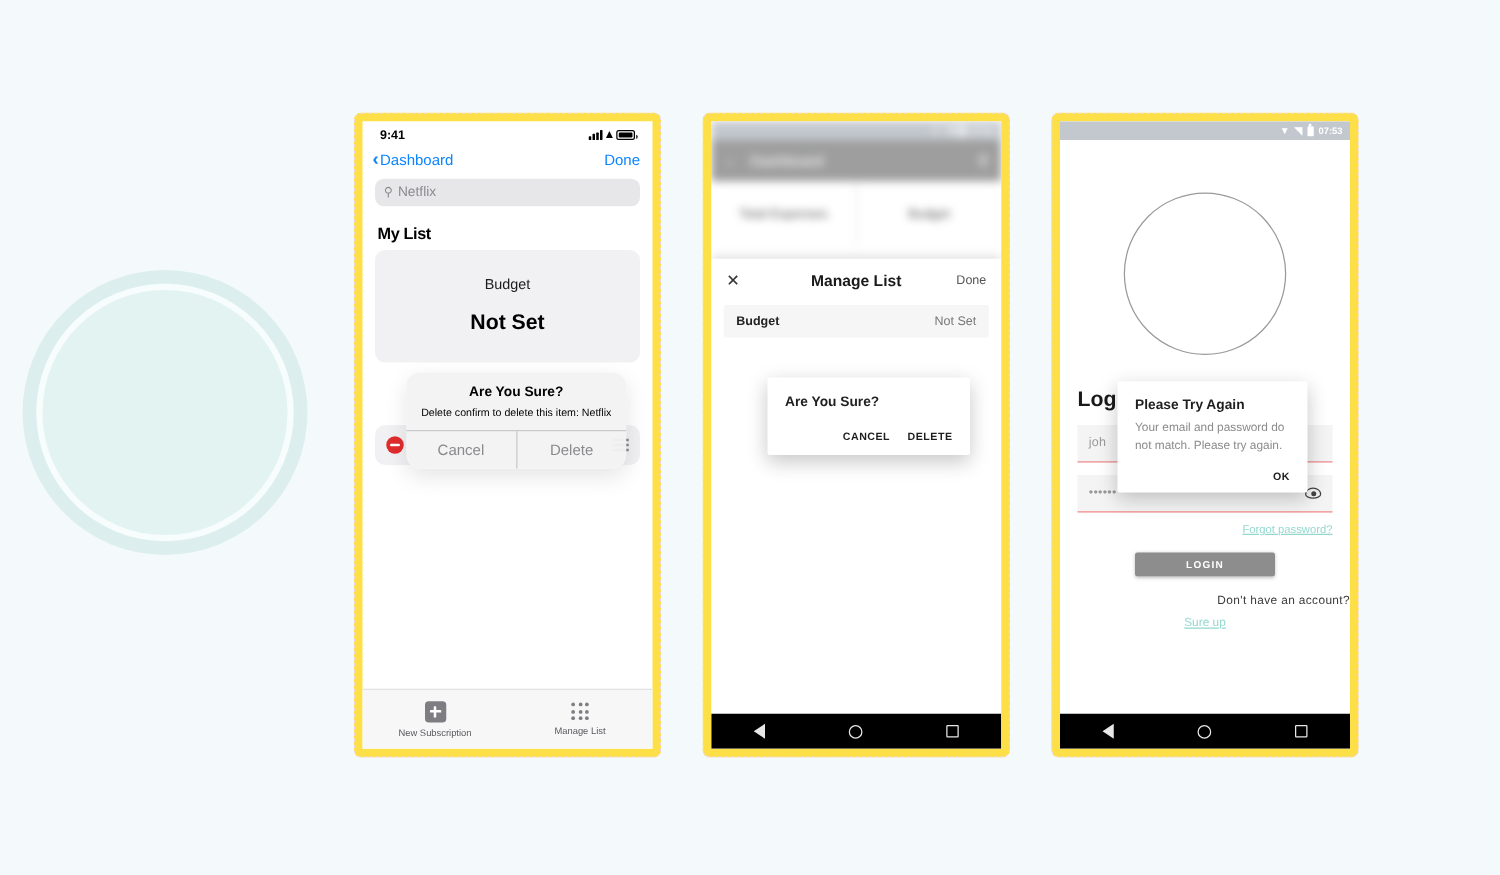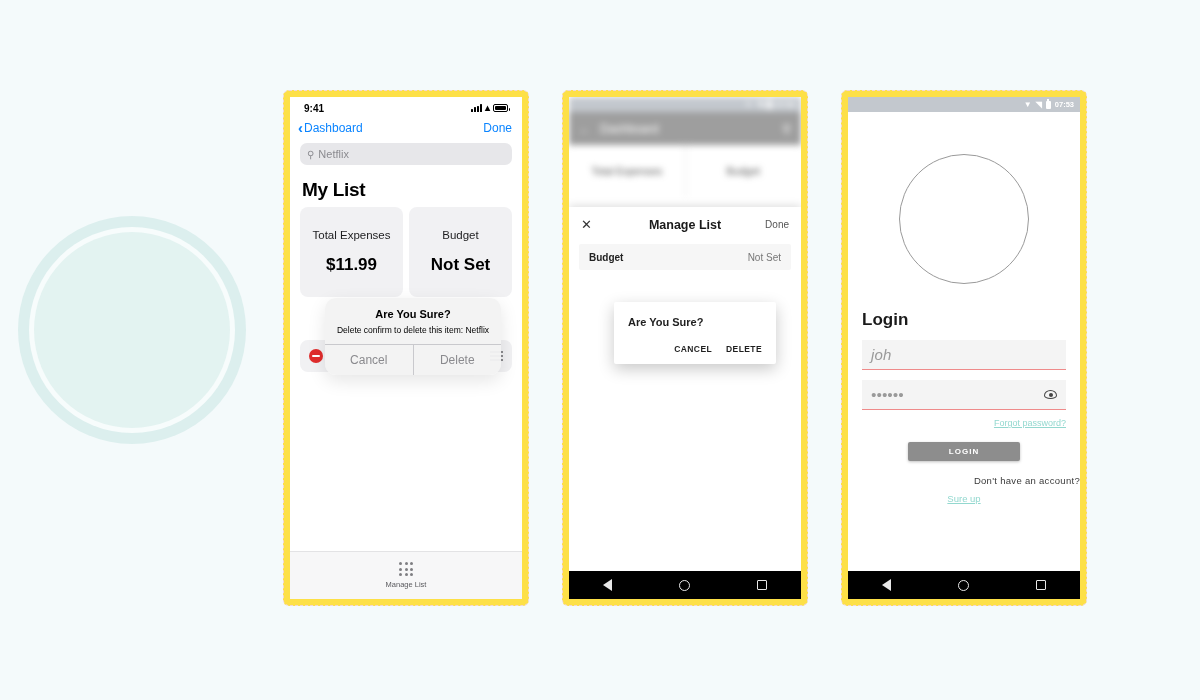--- a/index.html
+++ b/index.html
@@ -75,21 +75,21 @@
   .ios-back .chev { font-size: 15px; line-height: 12px; margin-right: 1px; font-weight: 600; }
   .ios-done { color: #0a84ff; font-size: 12px; cursor: pointer; }
 
   .ios-search {
     margin: 2px 10px 0; height: 22px; border-radius: 7px;
     background: #e7e7ea; display: flex; align-items: center;
     padding: 0 7px; gap: 4px; color: #8b8b90; font-size: 11px;
   }
   .ios-search .mag { font-size: 10px; }
 
-  .ios-title { margin: 14px 0 6px 12px; font-size: 19px; font-weight: bold; letter-spacing: -.3px; }
+  .ios-title { margin: 14px 0 6px 12px; font-size: 13px; font-weight: bold; letter-spacing: -.3px; }
 
   .ios-cards { display: flex; gap: 6px; padding: 0 10px; }
   .ios-card {
     flex: 1; background: #f1f1f3; border-radius: 8px;
     height: 90px; display: flex; flex-direction: column;
     align-items: center; justify-content: center; gap: 14px;
   }
   .ios-card .lbl { font-size: 11.5px; color: #1c1c1e; }
   .ios-card .val { font-size: 17px; font-weight: bold; color: #000; }
 
@@ -220,21 +220,21 @@
   .logo-circle {
     width: 130px; height: 130px; border-radius: 50%;
     border: 1px solid #9a9a9a; margin: 42px auto 0;
   }
   .login-title { margin: 26px 0 0 14px; font-size: 17px; font-weight: bold; color: #1a1a1a; }
   .field {
     margin: 10px 14px 0; height: 30px; background: #f4f4f4;
     border-bottom: 1.4px solid #ef8b8b; display: flex; align-items: center;
     justify-content: space-between; padding: 0 9px;
   }
-  .field .txt { font-size: 15px; color: #9a9a9a; letter-spacing: .2px; font-style: italic; }
+  .field .txt { font-size: 10px; color: #9a9a9a; letter-spacing: .2px; }
   .eye {
     width: 13px; height: 9px; border: 1.3px solid #444; border-radius: 50% 50% 50% 50%/ 60% 60% 40% 40%;
     position: relative; cursor: pointer;
   }
   .eye::after { content:""; position:absolute; left:4px; top:2px; width:4px; height:4px;
                 border-radius:50%; background:#444; }
   .forgot { text-align: right; margin: 8px 14px 0; font-size: 9px;
             color: #93d8cf; text-decoration: underline; cursor: pointer; }
   .login-btn {
     margin: 14px auto 0; width: 112px; height: 19px; background: #8d8d8d;
@@ -286,24 +286,20 @@
 
       <div class="ios-search">
         <span class="mag">⚲</span>
         <span>Netflix</span>
       </div>
 
       <div class="ios-title">My List</div>
 
       <div class="ios-cards">
         <div class="ios-card">
-          <span class="lbl">Total Expenses</span>
-          <span class="val">$11.99</span>
-        </div>
-        <div class="ios-card">
           <span class="lbl">Budget</span>
           <span class="val">Not Set</span>
         </div>
       </div>
 
       <div class="ios-row">
         <span class="del-circle"></span>
         <span class="drag-handle">
             <i></i>
             <i></i>
@@ -315,20 +311,24 @@
         <div class="t">Are You Sure?</div>
         <div class="m">Delete confirm to delete this item: Netflix</div>
         <div class="btns">
           <div>Cancel</div>
           <div>Delete</div>
         </div>
       </div>
 
       <div class="ios-tabbar">
         <div class="ios-tab">
+          <span class="plus-ico"></span>
+          <span class="cap">New Subscription</span>
+        </div>
+        <div class="ios-tab">
           <span class="grid-ico">
               <i></i>
               <i></i>
               <i></i>
               <i></i>
               <i></i>
               <i></i>
               <i></i>
               <i></i>
               <i></i>
@@ -415,20 +415,27 @@
         <span class="eye"></span>
       </div>
 
       <div class="forgot">Forgot password?</div>
 
       <div class="login-btn">LOGIN</div>
 
       <div class="noacct">Don't have an account?</div>
       <div class="signup">Sure up</div>
 
+      <div class="md-dialog" id="and2-dialog">
+        <div class="t">Please Try Again</div>
+        <div class="m">Your email and password do not match. Please try again.</div>
+        <div class="acts">
+          <span>OK</span>
+        </div>
+      </div>
 
       <div class="and-navbar">
         <span class="nav-back"></span>
         <span class="nav-home"></span>
         <span class="nav-rec"></span>
       </div>
 
     </div>
   </div>
 

